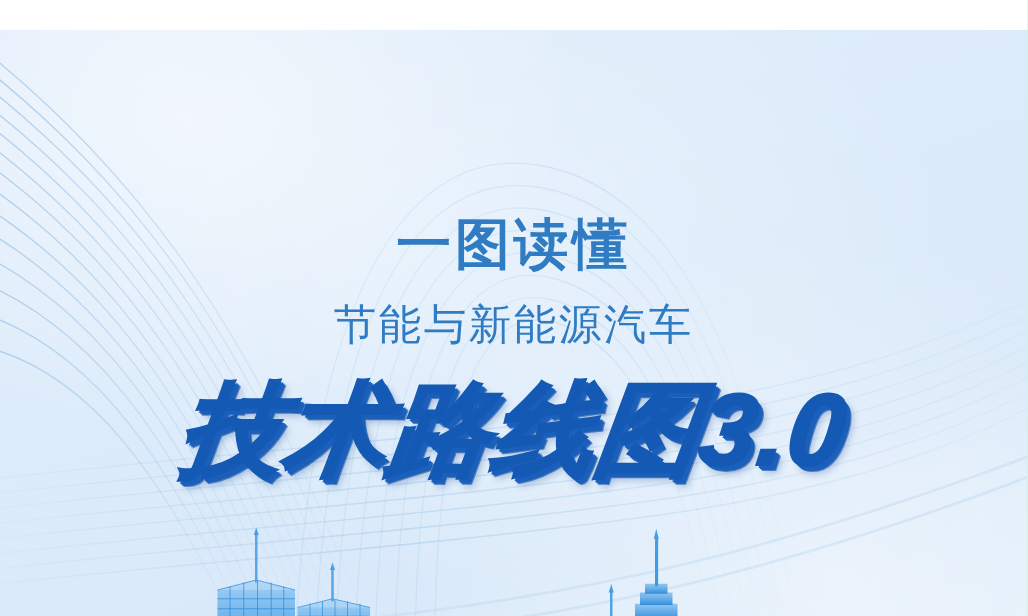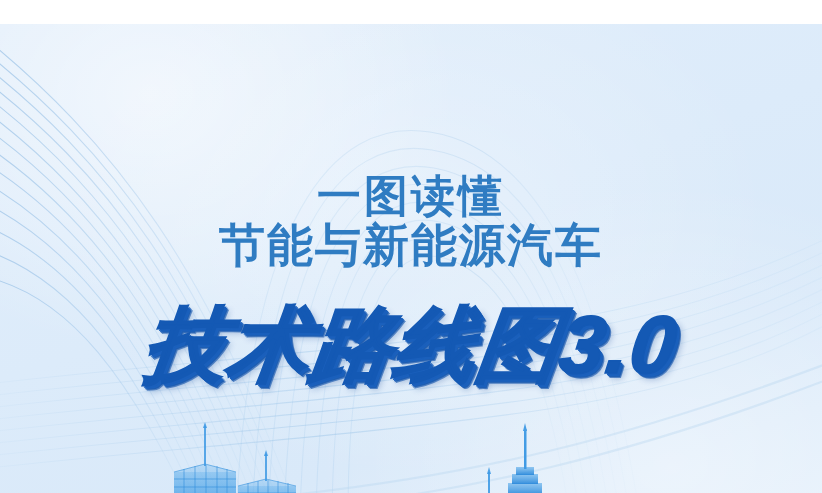--- a/index.html
+++ b/index.html
@@ -73,25 +73,25 @@
     line-height: 48px;
     letter-spacing: 3px;
     font-weight: 700;
     color: #2f7cc2;
     white-space: nowrap;
   }
 
   .sub-line-2 {
     position: absolute;
     left: 0; right: 0;
-    top: 196px;
-    font-size: 46px;
+    top: 211px;
+    font-size: 34px;
     line-height: 50px;
     letter-spacing: 2px;
-    font-weight: 700;
+    font-weight: 400;
     color: #2f7cc2;
     white-space: nowrap;
   }
 
   .main-title {
     position: absolute;
     left: 0; right: 0;
     top: 277px;
     font-size: 82px;
     line-height: 88px;

